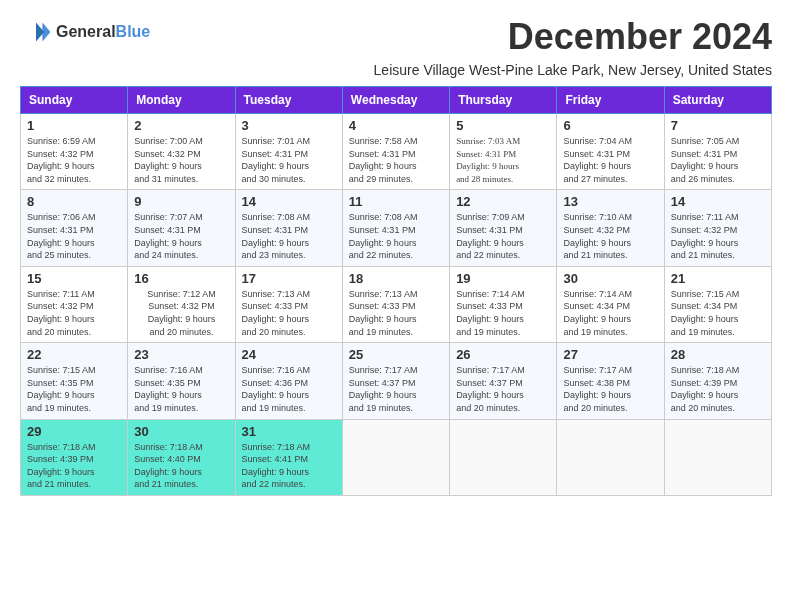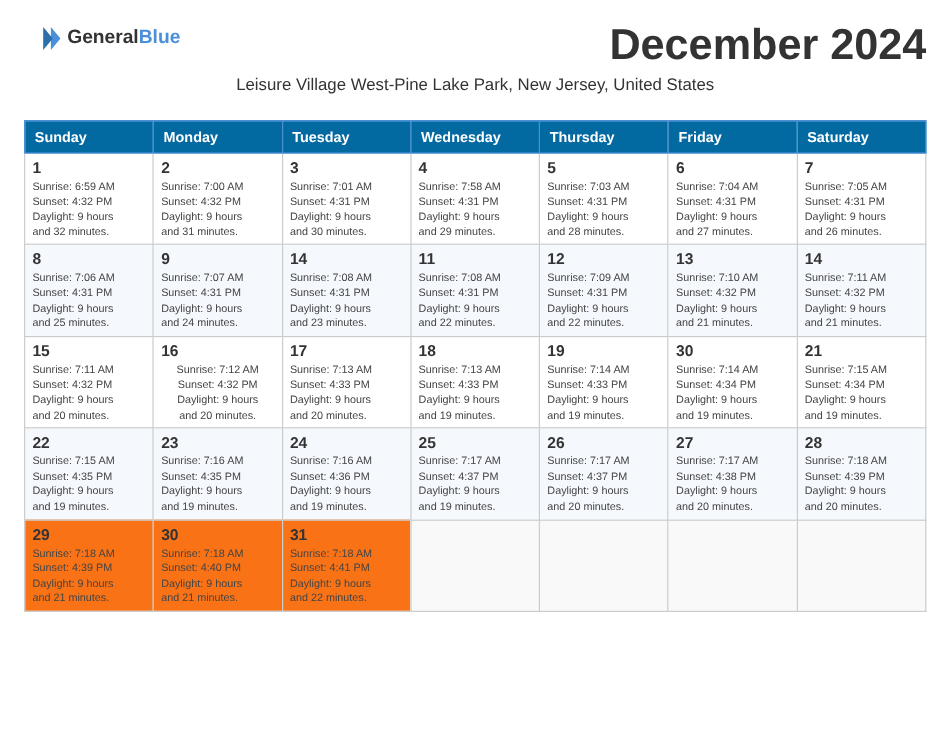--- a/index.html
+++ b/index.html
@@ -39,32 +39,32 @@
       width: 32px;
       height: 32px;
     }
     .month-title {
       font-size: 36px;
       font-weight: bold;
       color: #333;
       text-align: left;
     }
     .subtitle {
-      text-align: center;
+      text-align: right;
       font-size: 14px;
       color: #333;
-      margin-bottom: 22px;
+      margin-bottom: 8px;
     }
     .calendar {
       width: 100%;
       border-collapse: collapse;
       font-size: 10px;
     }
     .calendar th {
-      background-color: #0369a1;
+      background-color: #6d28d9;
       color: #fff;
       text-align: left;
       padding: 6px 8px;
       font-size: 12px;
       border: 1px solid #4a90d9;
     }
     .calendar td {
       border: 1px solid #ccc;
       vertical-align: top;
       padding: 4px 6px;
@@ -83,21 +83,21 @@
     }
     .day-info {
       font-size: 9px;
       color: #444;
       line-height: 1.4;
     }
     .empty-cell {
       background: #f9f9f9 !important;
     }
     .last-row td {
-      background: #f97316;
+      background: #5eead4;
     }
   </style>
 </head>
 <body>
 
 <div class="header">
   <div class="logo">
     <svg class="logo-icon" viewBox="0 0 40 40">
       <polygon points="28,8 38,20 28,32" fill="#4a90d9"></polygon>
       <polygon points="20,8 30,20 20,32" fill="#2c6fad"></polygon>
@@ -149,21 +149,21 @@
         </td>
         <td>
           <div class="day-number">4</div>
           <div class="day-info" style="white-space: pre-line;">Sunrise: 7:58 AM
 Sunset: 4:31 PM
 Daylight: 9 hours
 and 29 minutes.</div>
         </td>
         <td>
           <div class="day-number">5</div>
-          <div class="day-info" style="white-space: pre-line;">Sunrise: 7:03 AM
+          <div class="day-info" style="white-space: pre-line; font-family: Liberation Serif, serif;">Sunrise: 7:03 AM
 Sunset: 4:31 PM
 Daylight: 9 hours
 and 28 minutes.</div>
         </td>
         <td>
           <div class="day-number">6</div>
           <div class="day-info" style="white-space: pre-line;">Sunrise: 7:04 AM
 Sunset: 4:31 PM
 Daylight: 9 hours
 and 27 minutes.</div>

